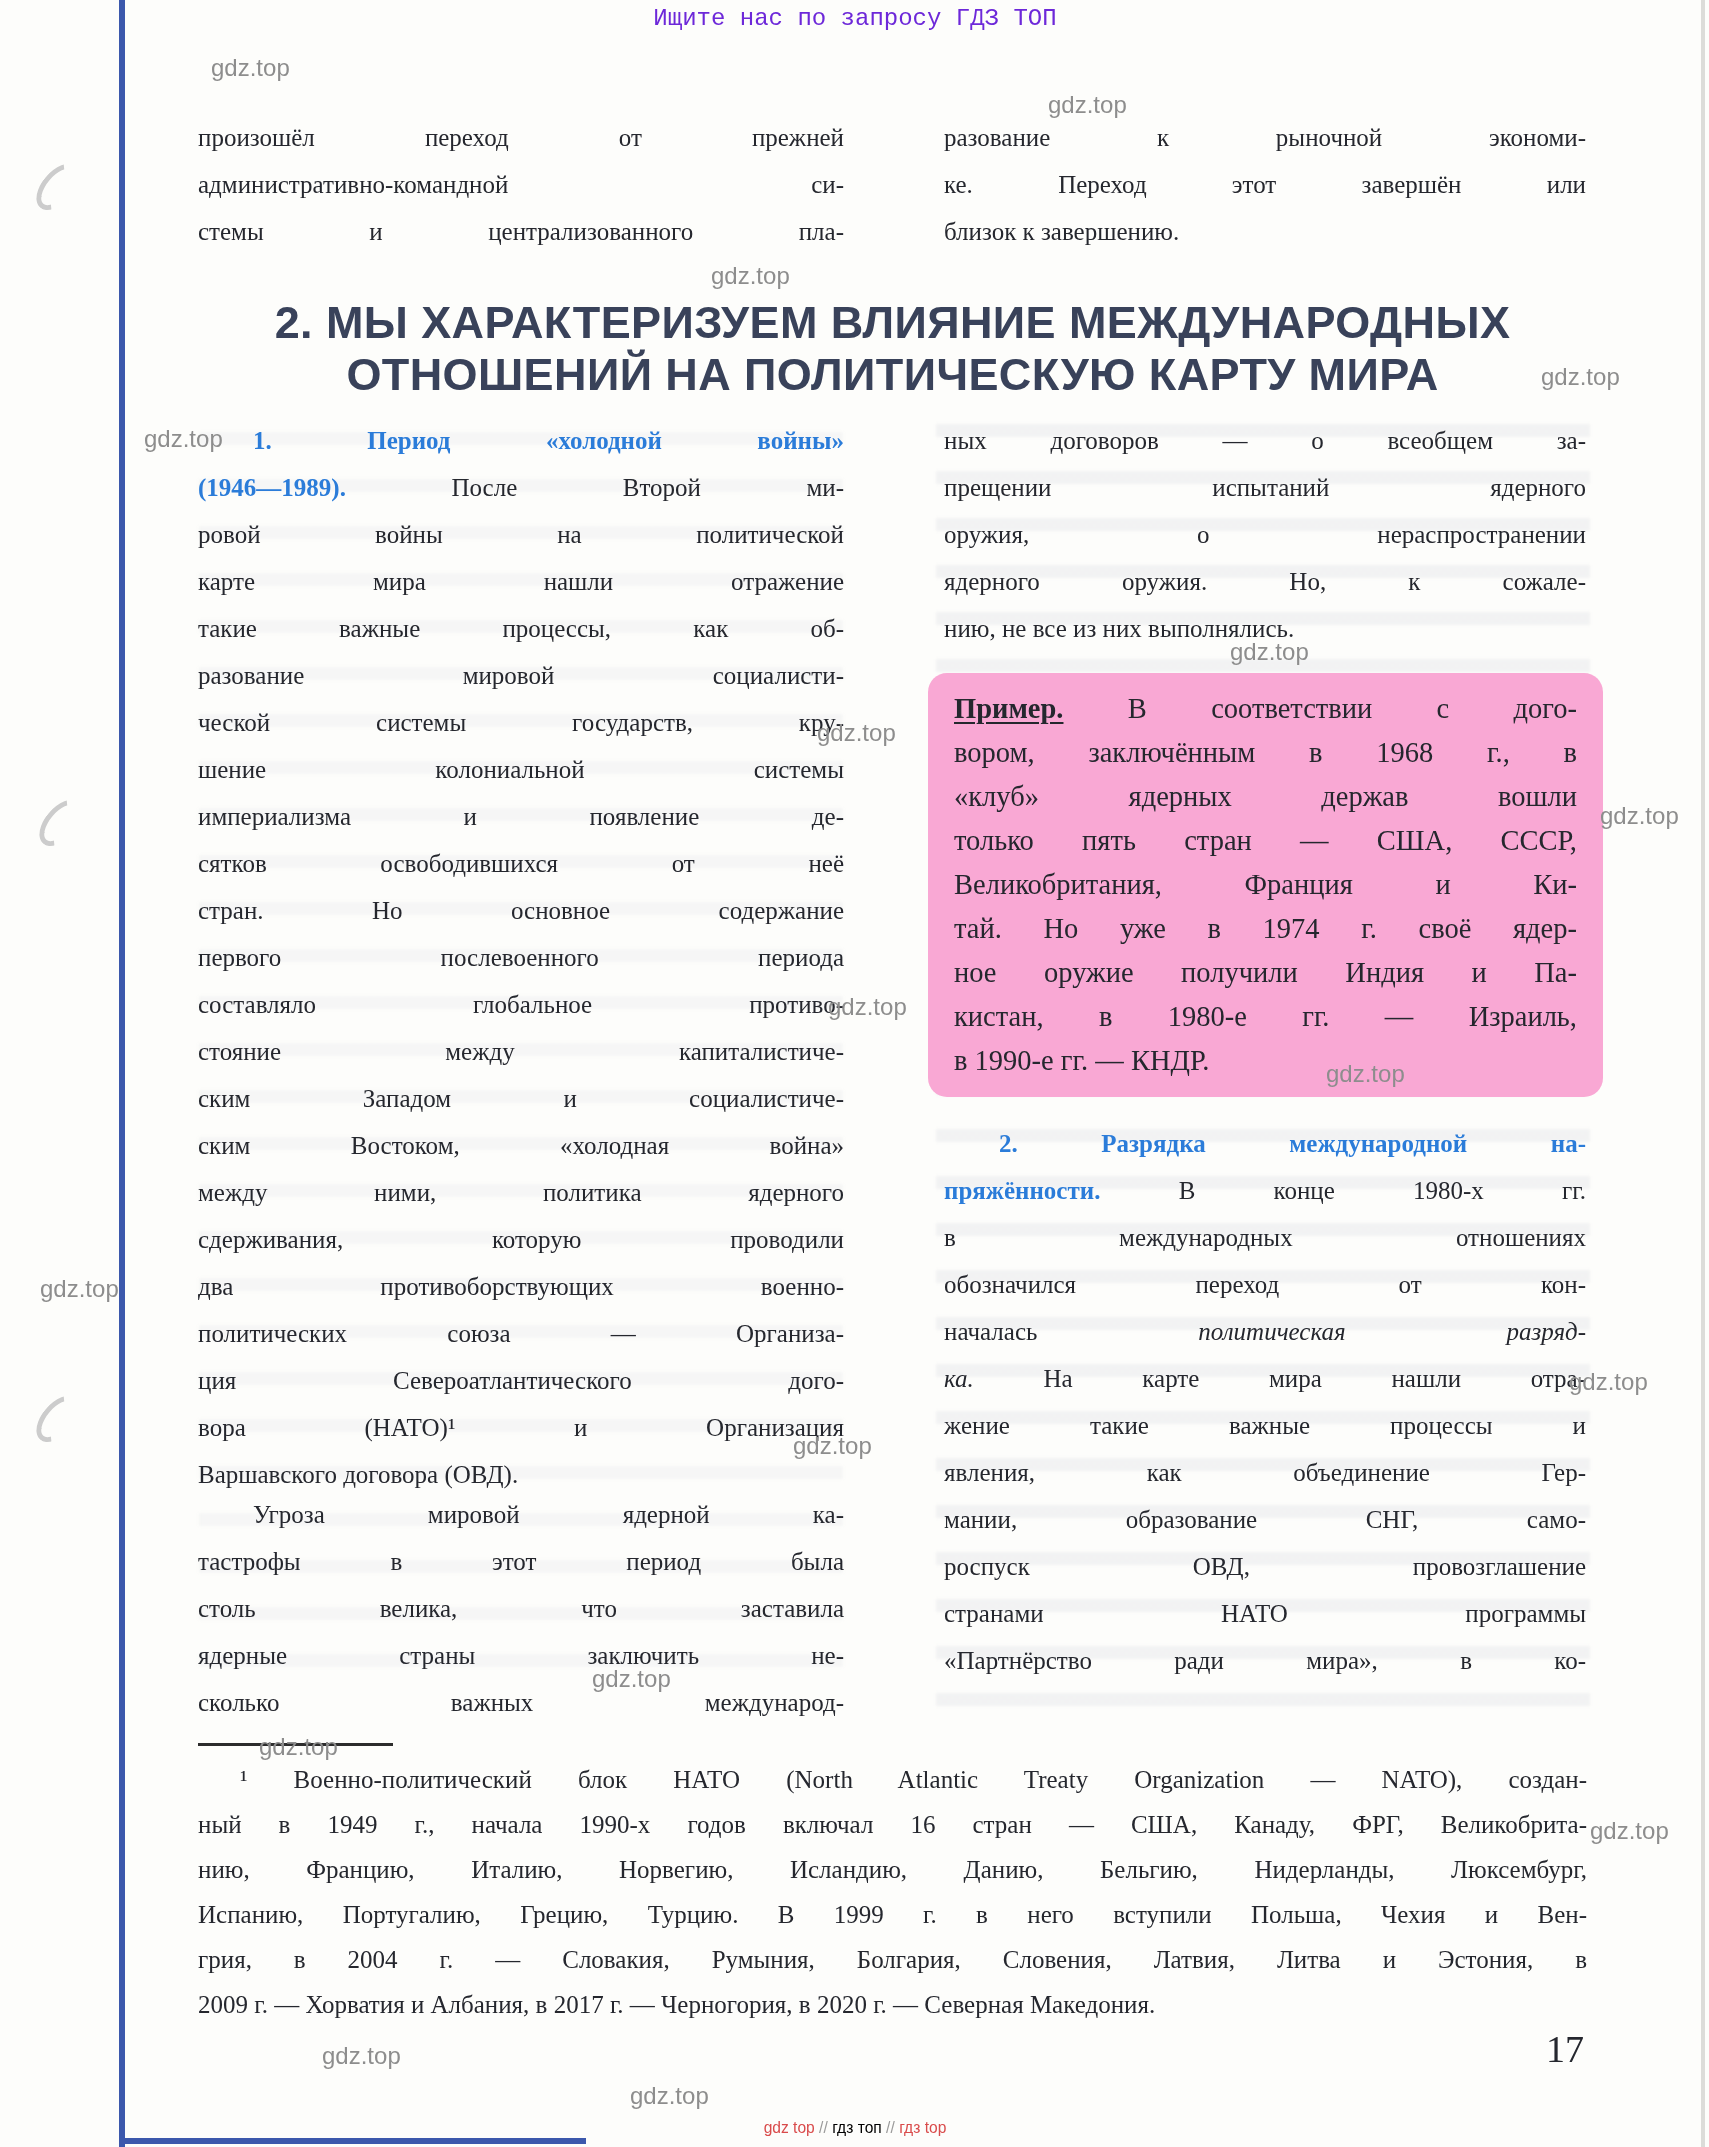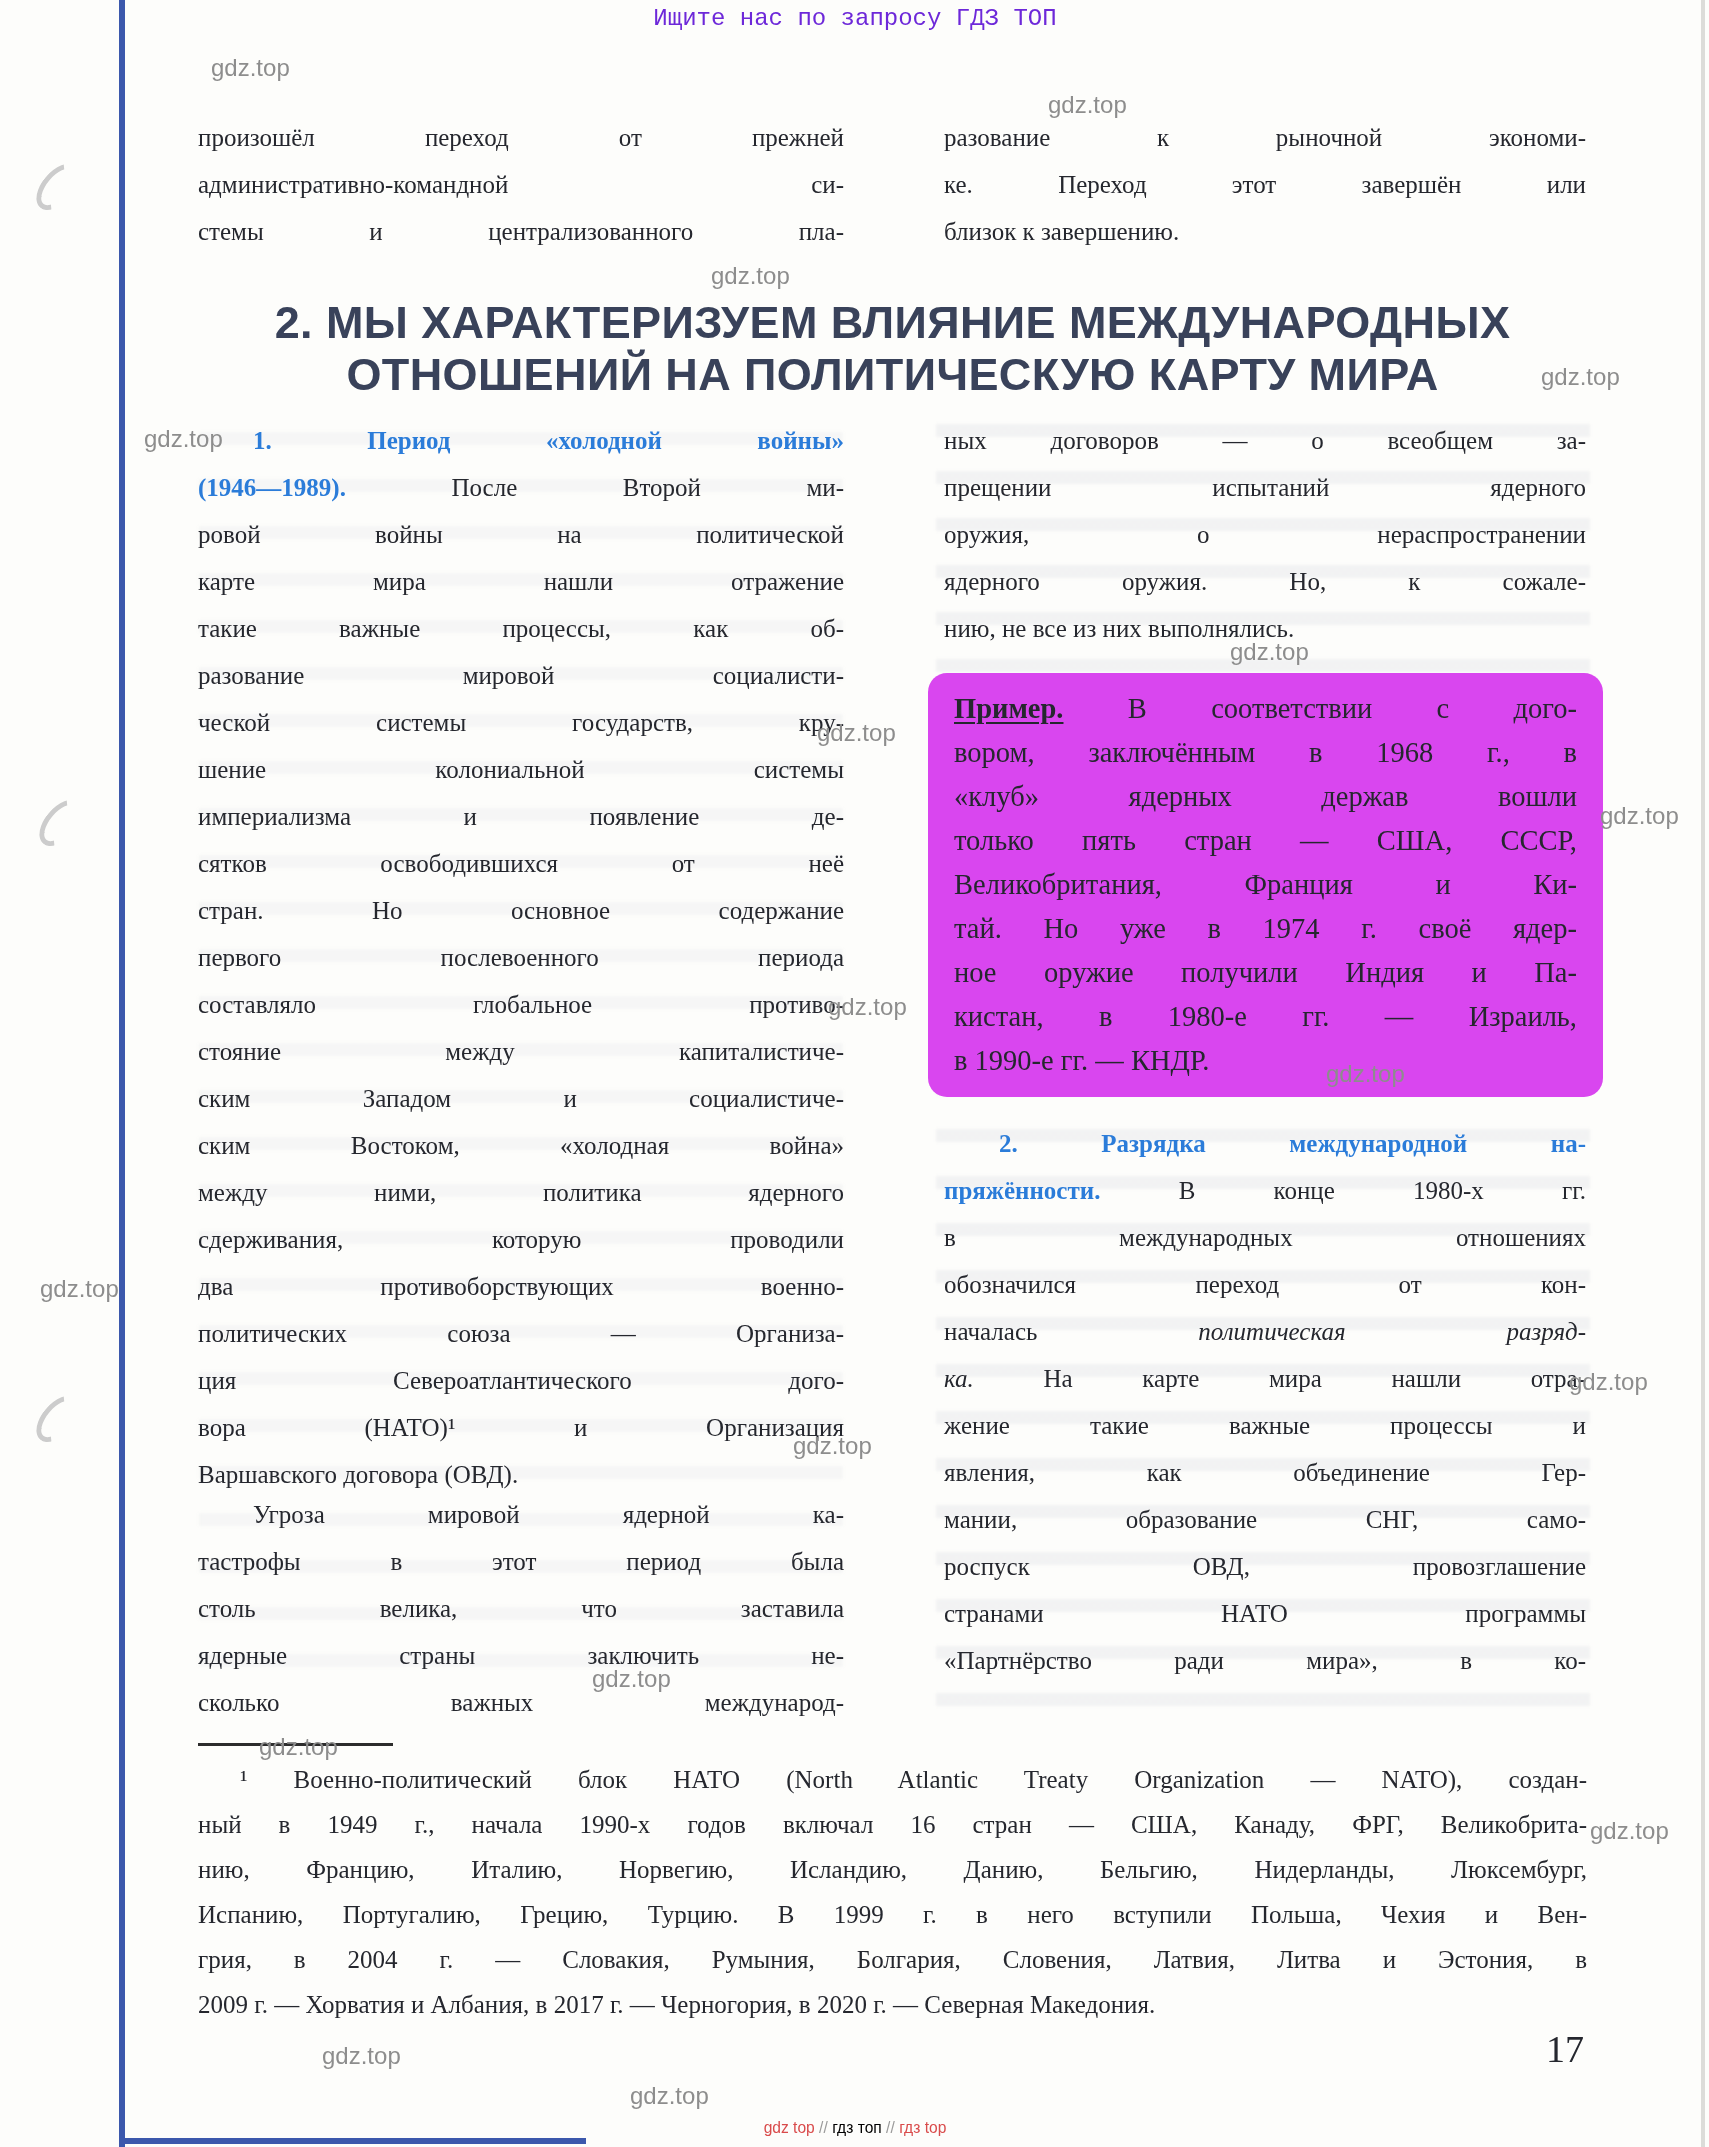--- a/index.html
+++ b/index.html
@@ -41,21 +41,21 @@
   .line { text-align:justify; text-align-last:justify; }
   .line.last { text-align-last:left; }
   .indent .line:first-child { text-indent:55px; }
 
   .b-blue { color:#2b7cd9; font-weight:bold; }
   .i { font-style:italic; }
   .u-b { font-weight:bold; text-decoration:underline; text-decoration-thickness:2.2px; text-underline-offset:4.3px; }
 
   .example-box {
     position:absolute; left:928px; top:673px; width:675px;
-    background:#d946ef; border-radius:19px;
+    background:#f9a8d4; border-radius:19px;
     padding:14px 26px;
   }
   .example-box .textblock { position:static; font-size:28.5px; line-height:44px; }
 
   .footnote-rule { position:absolute; left:198px; top:1743px; width:195px; height:2.6px; background:#2c2c2c; }
   .footnote { position:absolute; left:198px; top:1757px; width:1389px; font-size:25px; line-height:45px; }
   .footnote .line:first-child { text-indent:42px; }
 
   .page-number { position:absolute; left:1546px; top:2027px; font-size:38px; color:#25272e; }
 

